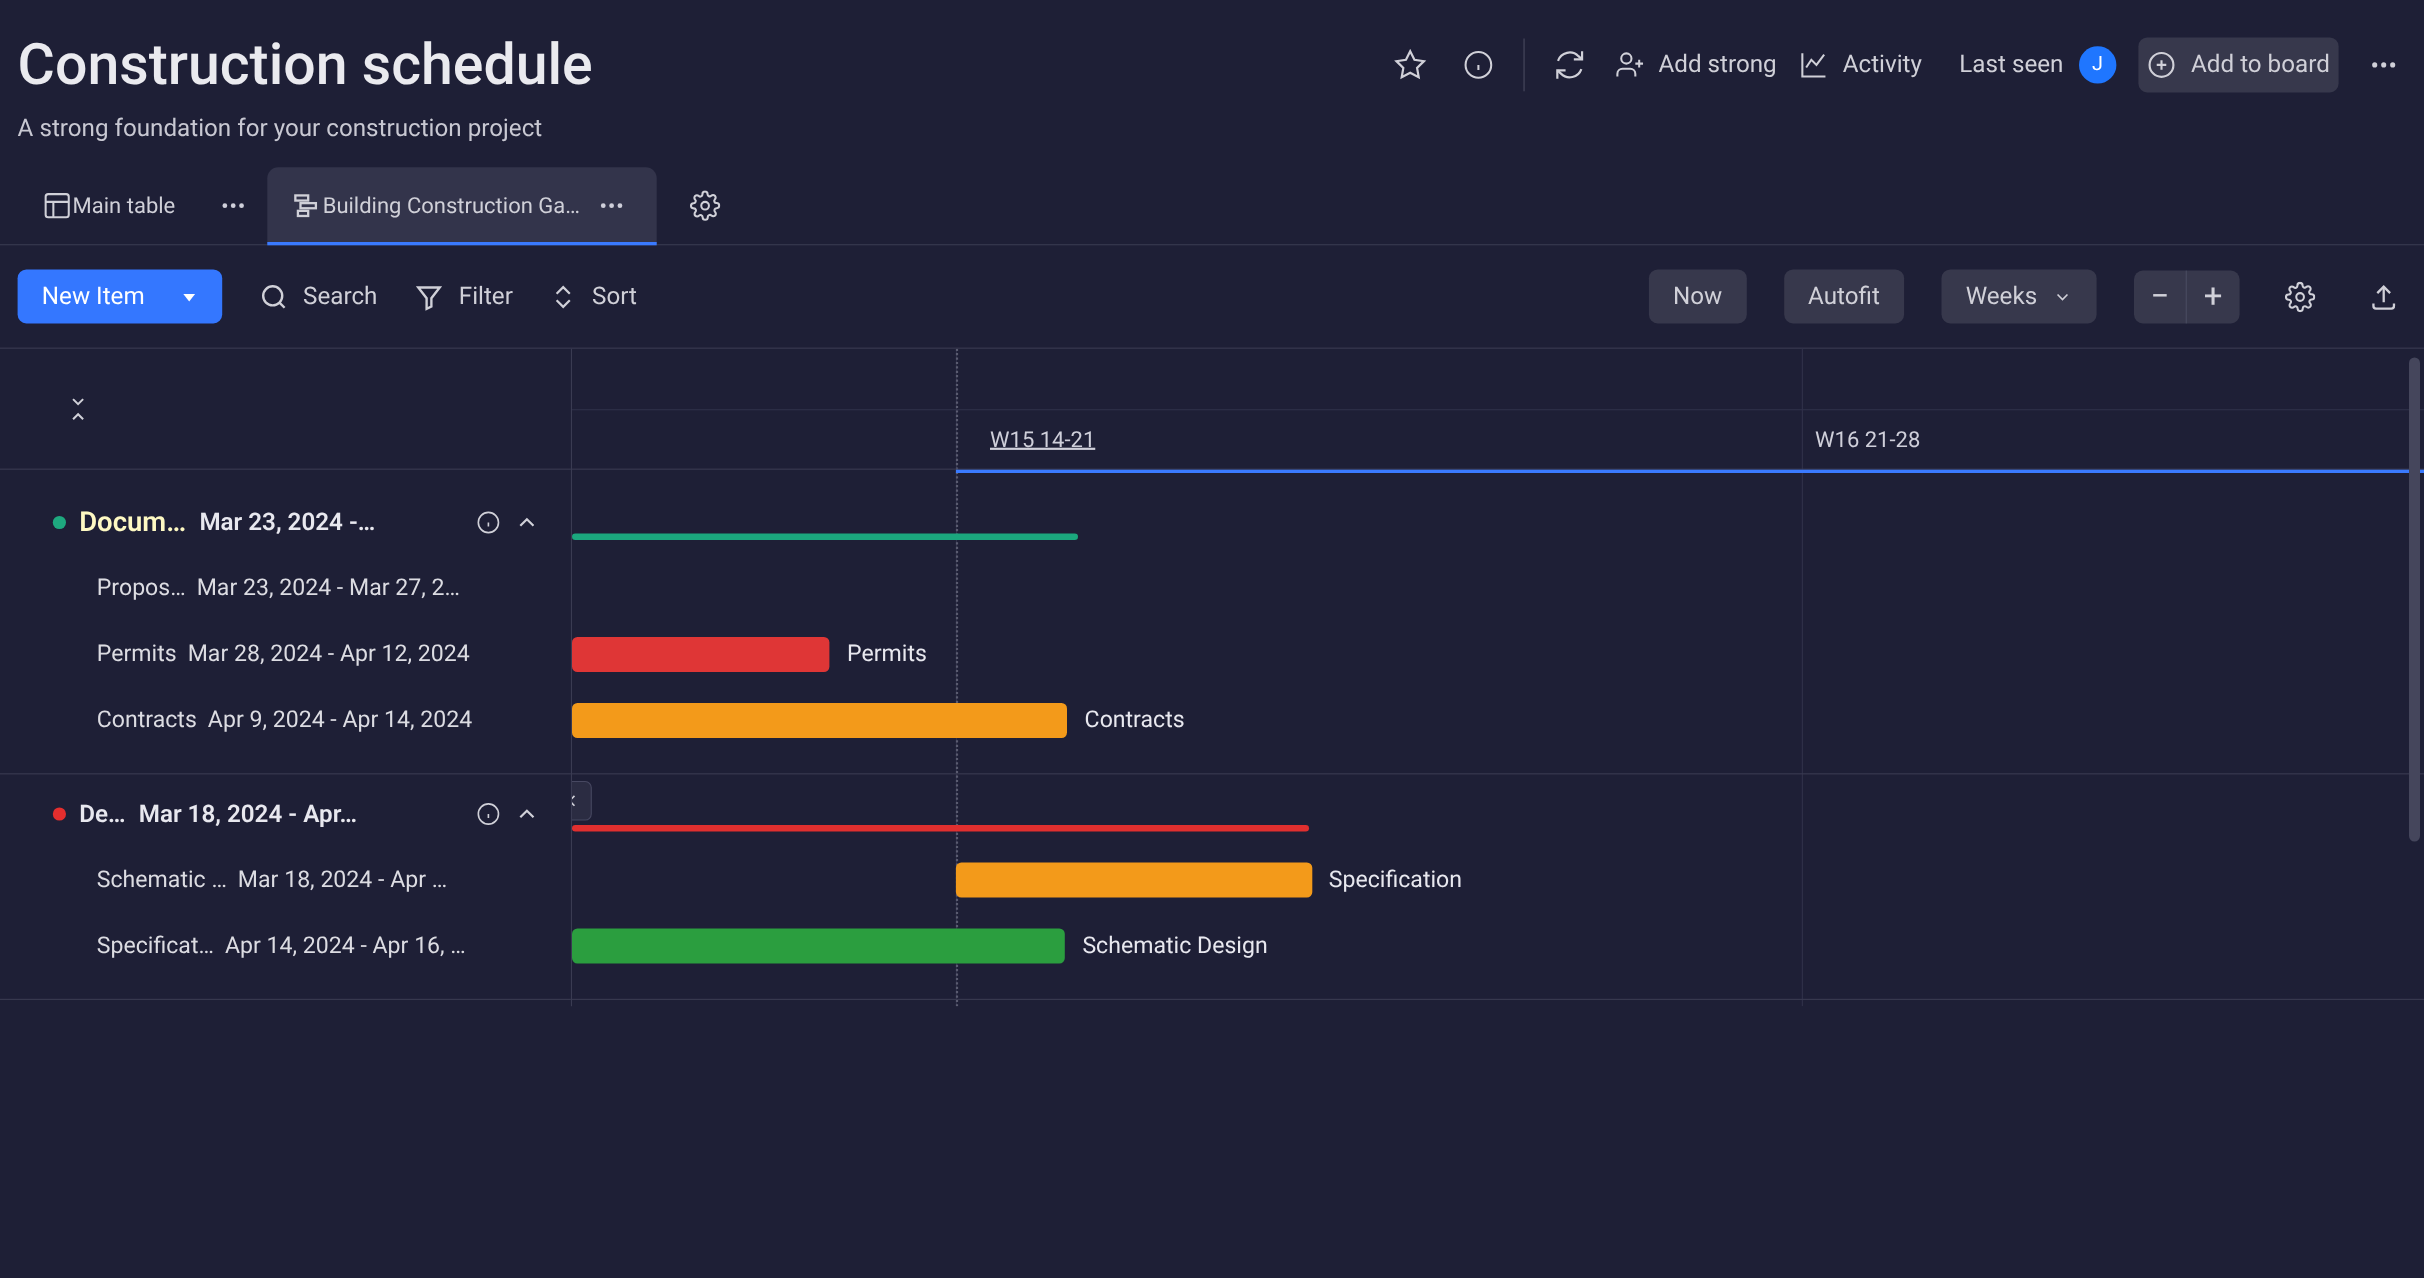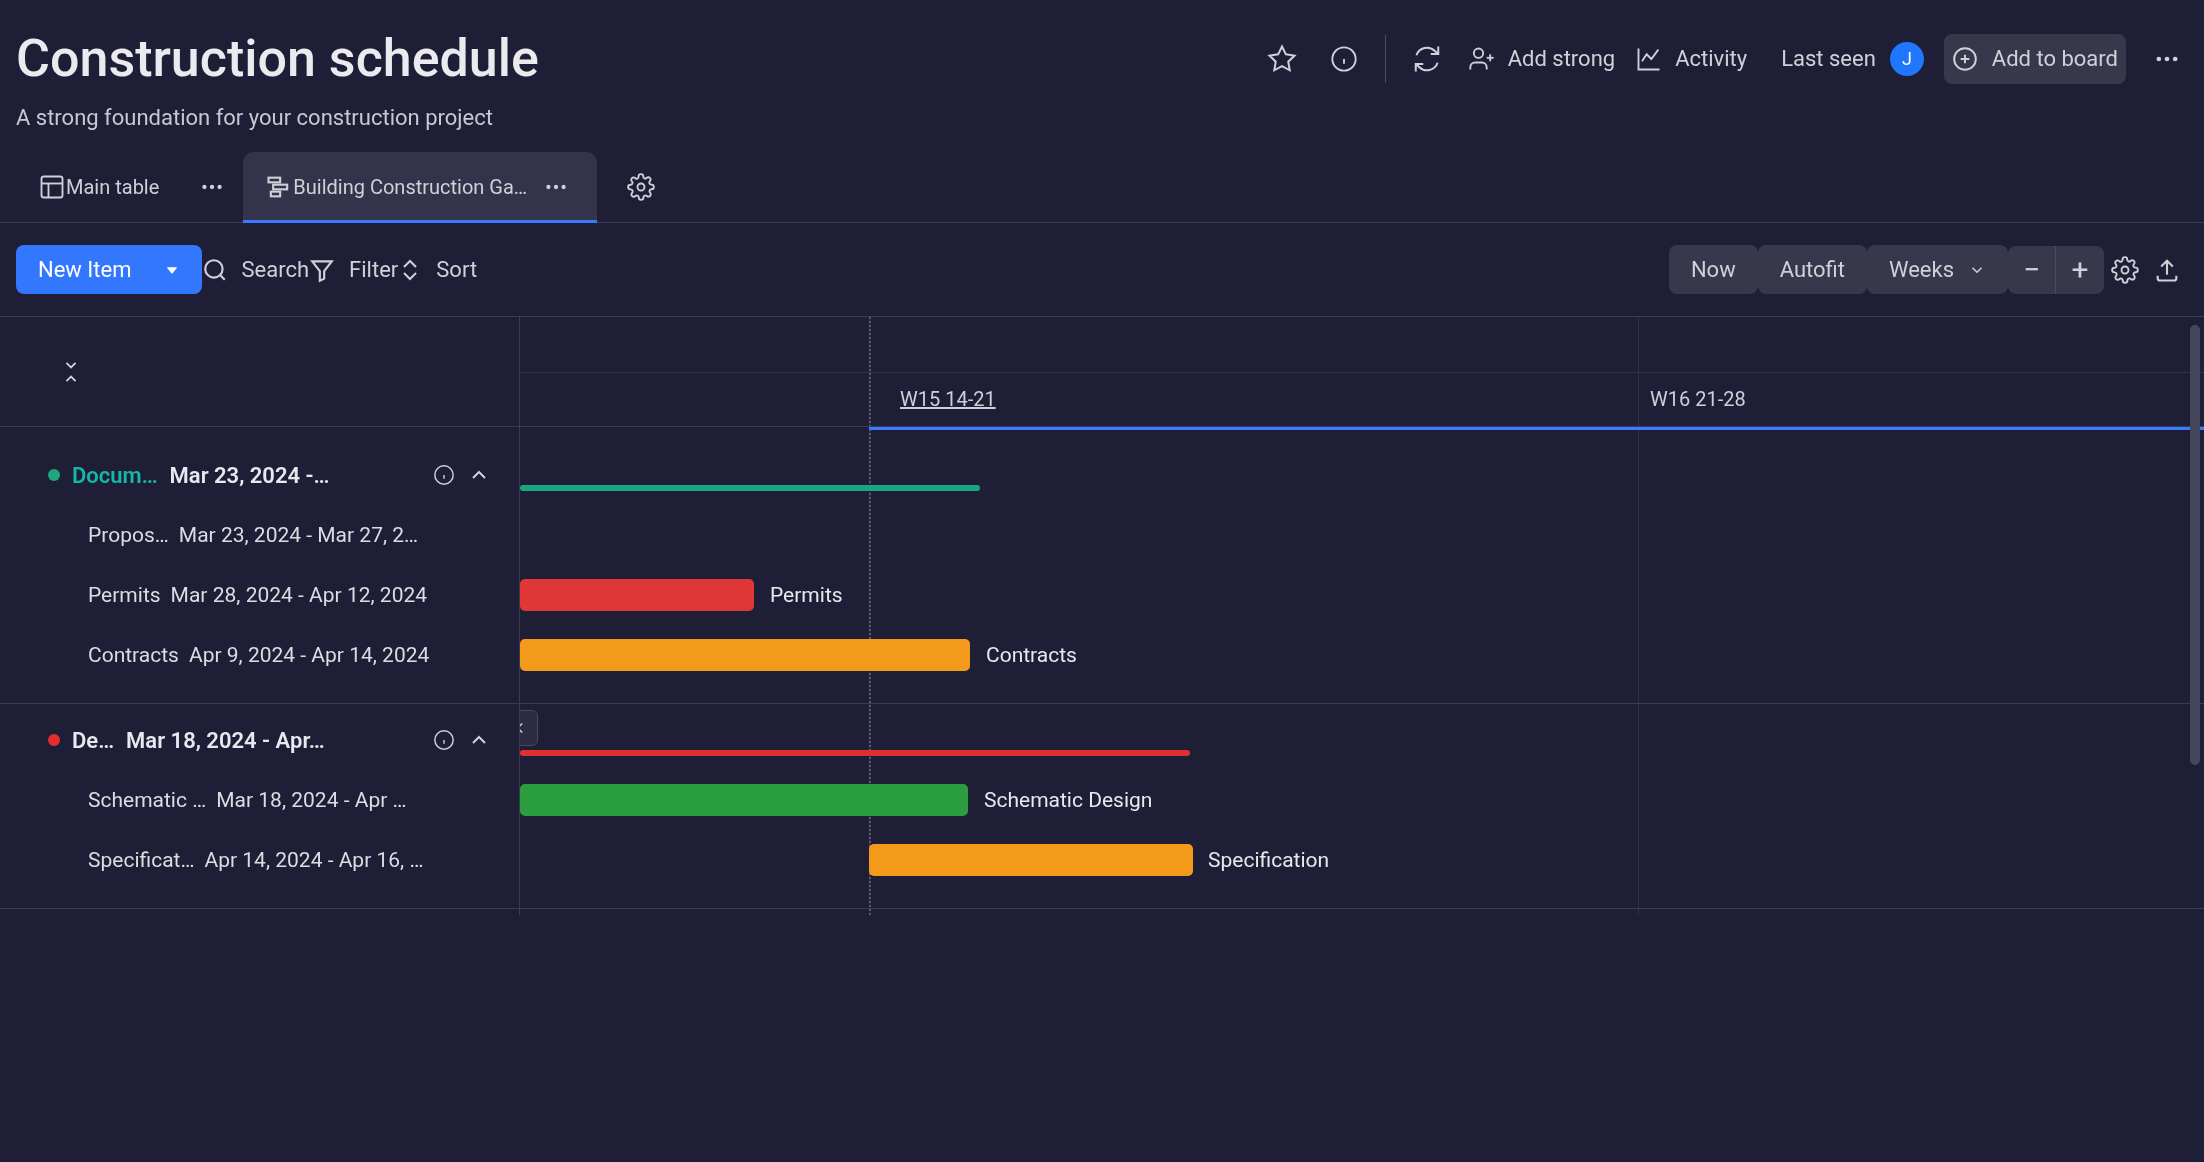--- a/index.html
+++ b/index.html
@@ -20,21 +20,21 @@
 
   
   .tabs-row { display: flex; align-items: center; gap: 12px; padding: 22px 16px 0 16px; border-bottom: 1px solid #3a3b52; }
   .tab { display: inline-flex; align-items: center; padding: 16px 22px; border-radius: 10px 10px 0 0; cursor: pointer; }
   .tab.active { background: #33344b; position: relative; }
   .tab.active::after { content: ""; position: absolute; left: 0; right: 0; bottom: -1px; height: 3px; background: #3a7aff; }
   .ellipsis-btn { display: inline-flex; align-items: center; justify-content: center; padding: 6px; color: #c8c8d2; cursor: pointer; }
   .gear-after-tabs { margin-left: 18px; cursor: pointer; }
 
   
-  .toolbar { display: flex; align-items: center; padding: 22px 16px; }
+  .toolbar { display: flex; align-items: center; gap: 34px; padding: 22px 16px; }
   .new-item-btn { display: inline-flex; align-items: center; gap: 32px; background: #3477ff; color: #fff; padding: 12px 22px; border-radius: 8px; font-size: 22px; cursor: pointer; }
   .tool-action { display: inline-flex; align-items: center; gap: 14px; cursor: pointer; font-size: 22px; }
   .toolbar-spacer { flex: 1; }
   .pill { background: #37384c; padding: 12px 22px; border-radius: 8px; font-size: 22px; cursor: pointer; display: inline-flex; align-items: center; gap: 14px; }
   .zoom-box { display: inline-flex; align-items: center; background: #37384c; border-radius: 8px; }
   .zoom-btn { width: 48px; height: 48px; display: inline-flex; align-items: center; justify-content: center; font-size: 30px; cursor: pointer; }
   .zoom-btn:first-child { border-right: 1px solid #4a4b60; }
 
   
   .gantt { display: flex; border-top: 1px solid #3a3b52; position: relative; }
@@ -50,21 +50,21 @@
   .timeline-grid { position: absolute; top: 0; bottom: 0; left: 0; right: 0; }
   .timeline-label { position: absolute; top: 14px; font-size: 20px; color: #cfcfda; }
   .now-line { position: absolute; top: 0; bottom: 0; width: 0; border-left: 2px dotted #5a5b70; }
   .blue-underline { position: absolute; left: 349px; right: 0; top: 0; height: 3px; background: #3a7aff; }
 
   .group-header { display: flex; align-items: center; gap: 12px; height: 60px; padding: 0 28px 0 48px; }
   .group-header.dedented { padding-left: 48px; }
   .dot { width: 12px; height: 12px; border-radius: 50%; }
   .dot.green { background: #1ea87f; }
   .dot.red   { background: #e42e2e; }
-  .grp-name { font-weight: 600; color: #14b8a6; font-size: 22px; max-width: 110px; white-space: nowrap; overflow: hidden; text-overflow: ellipsis; }
+  .grp-name { font-weight: 600; color: #fef9c3; font-size: 25px; max-width: 110px; white-space: nowrap; overflow: hidden; text-overflow: ellipsis; }
   .grp-de-name { font-weight: 600; color: #e8e8ef; font-size: 22px; max-width: 60px; white-space: nowrap; overflow: hidden; text-overflow: ellipsis; }
   .grp-dates { font-weight: 600; color: #e8e8ef; font-size: 22px; flex: 1; white-space: nowrap; overflow: hidden; text-overflow: ellipsis; }
   .info-icon { display: inline-flex; }
   .chev-up { display: inline-flex; cursor: pointer; }
 
   .task-row { display: flex; align-items: center; gap: 10px; height: 60px; padding: 0 22px 0 88px; font-size: 21px; }
   .task-name-col { color: #dcdce2; white-space: nowrap; overflow: hidden; text-overflow: ellipsis; max-width: 110px; }
   .task-date-col { color: #dcdce2; white-space: nowrap; overflow: hidden; text-overflow: ellipsis; flex: 1; }
 
   .group-border { height: 1px; background: #3a3b52; margin: 18px 0 6px 0; }
@@ -385,27 +385,27 @@
 
       <div class="right-group-header" style="position:relative;">
         <div class="collapse-tab">
           <svg width="18" height="18" viewBox="0 0 24 24" fill="none" stroke="#d0d0d8" stroke-width="2">
               <polyline points="15 18 9 12 15 6"></polyline>
             </svg>
         </div>
         <div class="summary-bar red" style="left:0; width:670px;"></div>
       </div>
       <div class="right-row">
+        <div class="bar orange" style="left:349px; width:324px;"></div>
+        <span class="bar-label" style="left:688px;">Specification</span>
+      </div>
+      <div class="right-row">
         <div class="bar green" style="left:0; width:448px;"></div>
         <span class="bar-label" style="left:464px;">Schematic Design</span>
       </div>
-      <div class="right-row">
-        <div class="bar orange" style="left:349px; width:324px;"></div>
-        <span class="bar-label" style="left:688px;">Specification</span>
-      </div>
       <div class="right-border"></div>
     </div>
 
     <div class="scrollbar">
       <div class="scroll-thumb"></div>
     </div>
   </div>
 </div>
 
 </body></html>

